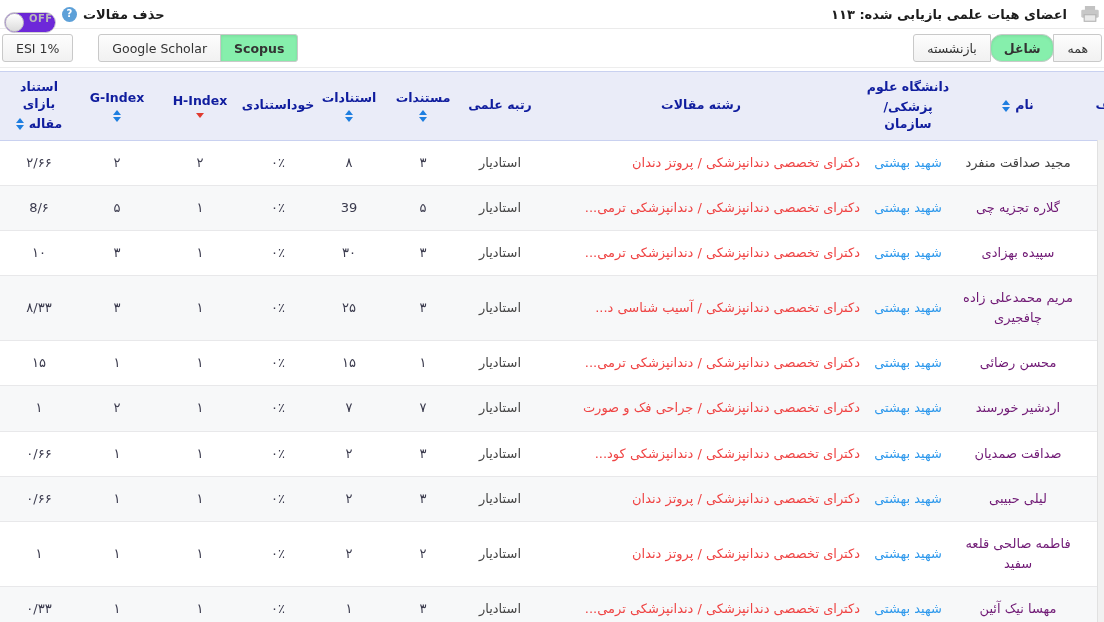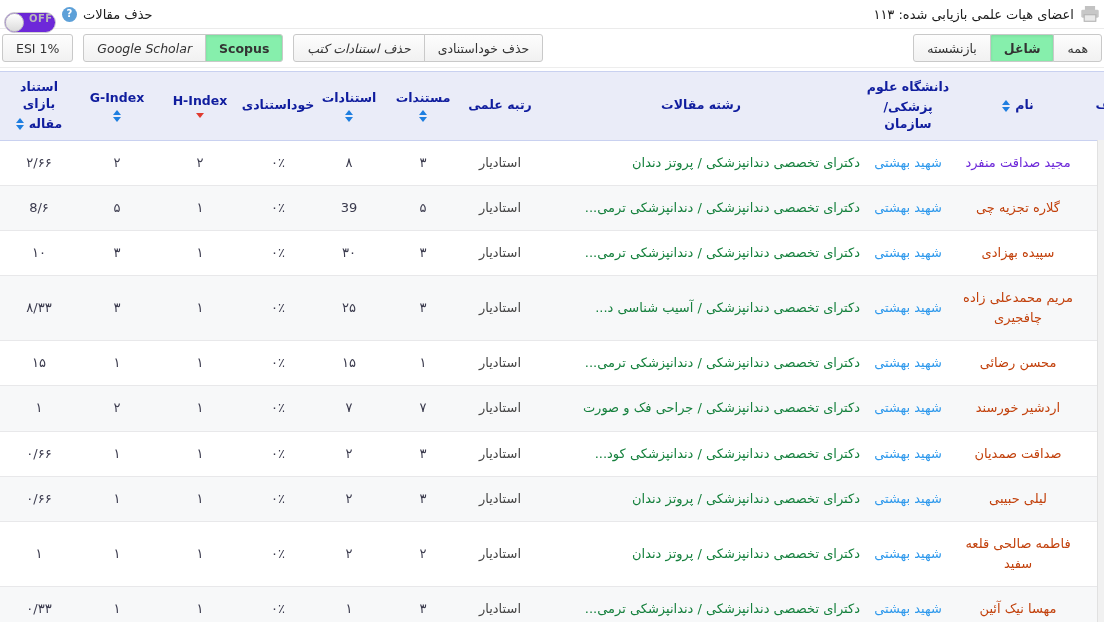--- a/index.html
+++ b/index.html
@@ -10,35 +10,35 @@
   .topbar{height:28px;display:flex;justify-content:space-between;align-items:center;
           border-bottom:1px solid #ebebeb;padding:0 2px;}
   .topbar-left{display:flex;align-items:center;gap:6px;padding-left:2px;}
   .toggle{width:50px;height:19px;border:1px solid #d2d2d2;border-radius:11px;background:#6d28d9;
           display:flex;align-items:flex-start;box-shadow:inset 0 1px 2px rgba(0,0,0,.05);margin-top:16px;}
   .knob{width:17px;height:17px;border-radius:50%;background:linear-gradient(#ffffff,#dcdcdc);
         border:1px solid #c6c6c6;margin-left:0;}
   .toggle-label{font-size:10px;font-weight:bold;color:#b9b9b9;margin-left:5px;letter-spacing:.5px;}
   .help-icon{width:15px;height:15px;border-radius:50%;background:#5da0d8;color:#fff;font-size:10px;
              font-weight:bold;display:flex;align-items:center;justify-content:center;line-height:1;}
-  .bold-label{font-weight:normal;font-size:13px;color:#1c1c1c;direction:rtl;}
-  .topbar-right{display:flex;align-items:center;gap:7px;direction:rtl;padding-right:3px;}
+  .bold-label{font-weight:bold;font-size:13px;color:#1c1c1c;direction:rtl;}
+  .topbar-right{display:flex;align-items:center;gap:14px;direction:rtl;padding-right:3px;}
 
   
   .toolbar{height:38px;display:flex;justify-content:space-between;align-items:center;
            padding:0 2px;border-bottom:1px solid #ededed;}
-  .toolbar-left{display:flex;gap:11px;}
+  .toolbar-left{display:flex;gap:26px;}
   .btn{height:28px;padding:0 13px;font-size:12.5px;color:#333;border:1px solid #c9c9c9;
        background:linear-gradient(#fdfdfd,#f1f1f1);border-radius:3px;font-family:"DejaVu Sans",sans-serif;
        cursor:pointer;white-space:nowrap;}
   .btn-group{display:inline-flex;}
-  .btn-group .btn{margin-left:-1px;border-radius:2px;}
+  .btn-group .btn{margin-left:-1px;border-radius:12px;}
   .btn-group .btn:first-child{border-radius:0 3px 3px 0;}
   .btn-group .btn:last-child{border-radius:3px 0 0 3px;}
-  .btn-group.ltrg .btn:first-child{border-radius:3px 0 0 3px;font-style:italic;}
+  .btn-group.ltrg .btn:first-child{border-radius:3px 0 0 3px;}
   .btn-group.ltrg .btn:last-child{border-radius:0 3px 3px 0;}
   .btn.active{background:#86efac;font-weight:bold;box-shadow:inset 0 1px 3px rgba(0,0,0,.09);}
   .btn-group.rtl{direction:rtl;}
 
   
   .table-wrap{position:relative;margin-top:3px;}
   table{width:1098px;border-collapse:collapse;direction:rtl;table-layout:fixed;}
   thead th{background:#eaecf8;color:#101d9e;font-size:12.5px;font-weight:bold;
            border-top:1px solid #c9d1f0;border-bottom:1px solid #c9d1f0;
            padding:7px 2px;height:42px;vertical-align:middle;}
@@ -46,25 +46,25 @@
   .th-line{display:flex;align-items:center;justify-content:center;gap:5px;line-height:1.35;}
   .sort{display:inline-flex;flex-direction:column;gap:2px;cursor:pointer;}
   .tri{width:0;height:0;display:block;}
   .tri.up{border-left:4px solid transparent;border-right:4px solid transparent;border-bottom:5px solid #1e7ee0;}
   .tri.down{border-left:4px solid transparent;border-right:4px solid transparent;border-top:5px solid #1e7ee0;}
   .tri.down.red{border-top-color:#e03a2f;}
 
   tbody td{font-size:13px;text-align:center;padding:12px 4px;border-bottom:1px solid #e8e8ea;
            color:#3a3a4d;line-height:1.55;}
   tbody tr:nth-child(even){background:#f7f8f9;}
-  td.col-field{text-align:right;color:#15803d;padding-right:2px;padding-left:2px;}
+  td.col-field{text-align:right;color:#ef4444;padding-right:2px;padding-left:2px;}
   td.col-rank{color:#454545;}
   td.col-row .rownum{color:#2d2d5e;font-weight:500;}
-  .name{color:#c2410c;cursor:pointer;}
-  .name.red{color:#6d28d9;}
+  .name{color:#701a75;cursor:pointer;}
+  .name.red{color:#404040;}
   .uni{color:#2f99ec;cursor:pointer;}
   .pct{direction:ltr;unicode-bidi:bidi-override;display:inline-block;}
 
   .col-row{width:56px}.col-name{width:124px}.col-university{width:88px}.col-field{width:318px}
   .col-rank{width:76px}.col-documents{width:70px}.col-citations{width:70px}
   .col-self_citation{width:64px}.col-h_index{width:84px}.col-g_index{width:74px}.col-cpa{width:74px}
 
   .scroll-strip{position:absolute;right:0;top:69px;width:6px;height:553px;background:#f1f1f1;
                 border-left:1px solid #e1e1e1;}
 </style>
@@ -94,24 +94,20 @@
     </div>
   </div>
 
   <div class="toolbar">
     <div class="toolbar-left">
       <button class="btn">ESI 1%</button>
       <div class="btn-group ltrg">
         <button class="btn">Google Scholar</button>
         <button class="btn active">Scopus</button>
       </div>
-      <div class="btn-group ltrg">
-        <button class="btn">حذف استنادات کتب</button>
-        <button class="btn">حذف خوداستنادی</button>
-      </div>
     </div>
     <div class="btn-group rtl">
       <button class="btn">همه</button>
       <button class="btn active">شاغل</button>
       <button class="btn">بازنشسته</button>
     </div>
   </div>
 
   <div class="table-wrap">
     <table>

